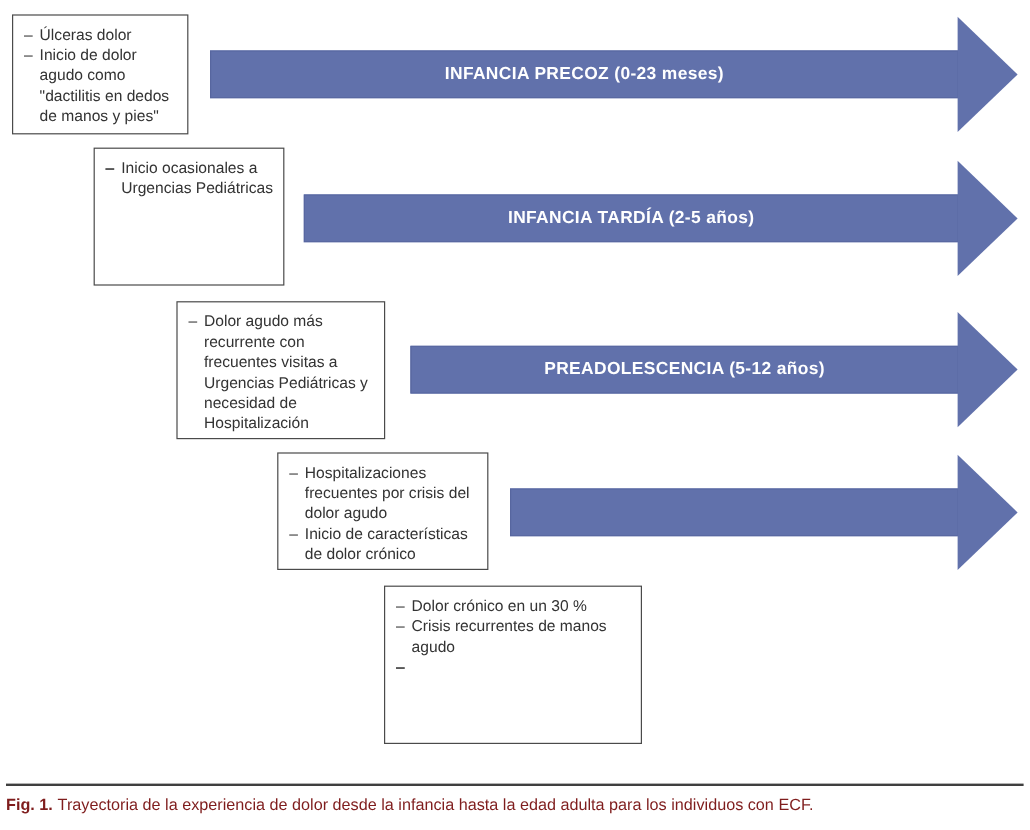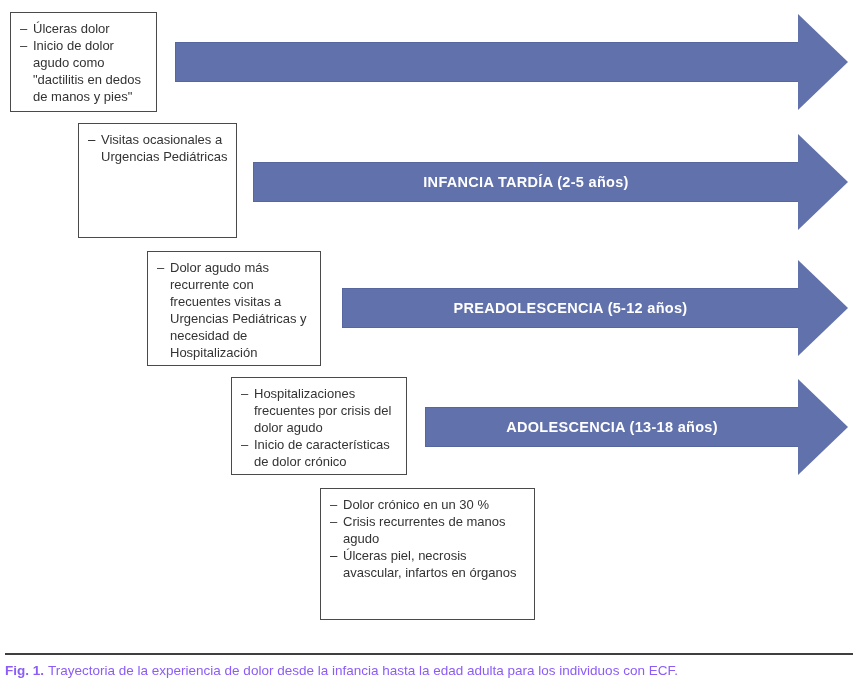--- a/index.html
+++ b/index.html
@@ -50,43 +50,44 @@
   .arrow-1 { left:175px; top:14px;  width:673px; }
   .arrow-2 { left:253px; top:134px; width:595px; }
   .arrow-3 { left:342px; top:260px; width:506px; }
   .arrow-4 { left:425px; top:379px; width:423px; }
   .arrow-5 { left:557px; top:505px; width:291px; }
   
   .caption {
     position:absolute; left:5px; right:5px; top:653px;
     border-top:2px solid #3f3f3f;
     padding-top:7px;
-    color:#8b5cf6;
+    color:#7f1d1d;
     font-size:13.5px;
     line-height:17px;
   }
   .caption-label { font-weight:bold; margin-right:4px; }
 </style>
 </head>
 <body>
 
 <div class="canvas">
 
   <div class="info-box box-1">
     <div class="bullet"><span class="dash">–</span><span>Úlceras dolor</span></div>
     <div class="bullet"><span class="dash">–</span><span>Inicio de dolor agudo como "dactilitis en dedos de manos y pies"</span></div>
   </div>
   <div class="arrow arrow-1">
     <div class="arrow-body"></div>
     <div class="arrow-head"></div>
+    <div class="arrow-label">INFANCIA PRECOZ (0-23 meses)</div>
   </div>
 
   <div class="info-box box-2">
     <div class="bullet"><span class="dash">–</span></div>
-    <div class="bullet"><span class="dash">–</span><span>Visitas ocasionales a Urgencias Pediátricas</span></div>
+    <div class="bullet"><span class="dash">–</span><span>Inicio ocasionales a Urgencias Pediátricas</span></div>
   </div>
   <div class="arrow arrow-2">
     <div class="arrow-body"></div>
     <div class="arrow-head"></div>
     <div class="arrow-label">INFANCIA TARDÍA (2-5 años)</div>
   </div>
 
   <div class="info-box box-3">
     <div class="bullet"><span class="dash">–</span><span>Dolor agudo más recurrente con frecuentes visitas a Urgencias Pediátricas y necesidad de Hospitalización</span></div>
   </div>
@@ -96,27 +97,26 @@
     <div class="arrow-label">PREADOLESCENCIA (5-12 años)</div>
   </div>
 
   <div class="info-box box-4">
     <div class="bullet"><span class="dash">–</span><span>Hospitalizaciones frecuentes por crisis del dolor agudo</span></div>
     <div class="bullet"><span class="dash">–</span><span>Inicio de características de dolor crónico</span></div>
   </div>
   <div class="arrow arrow-4">
     <div class="arrow-body"></div>
     <div class="arrow-head"></div>
-    <div class="arrow-label">ADOLESCENCIA (13-18 años)</div>
   </div>
 
   <div class="info-box box-5">
     <div class="bullet"><span class="dash">–</span><span>Dolor crónico en un 30 %</span></div>
     <div class="bullet"><span class="dash">–</span><span>Crisis recurrentes de manos agudo</span></div>
     <div class="bullet"><span class="dash">–</span></div>
-    <div class="bullet"><span class="dash">–</span><span>Úlceras piel, necrosis avascular, infartos en órganos</span></div>
+    <div class="bullet"><span class="dash">–</span></div>
   </div>
 
   <div class="caption">
     <span class="caption-label">Fig. 1.</span><span>Trayectoria de la experiencia de dolor desde la infancia hasta la edad adulta para los individuos con ECF.</span>
   </div>
 
 </div>
 
 </body></html>

